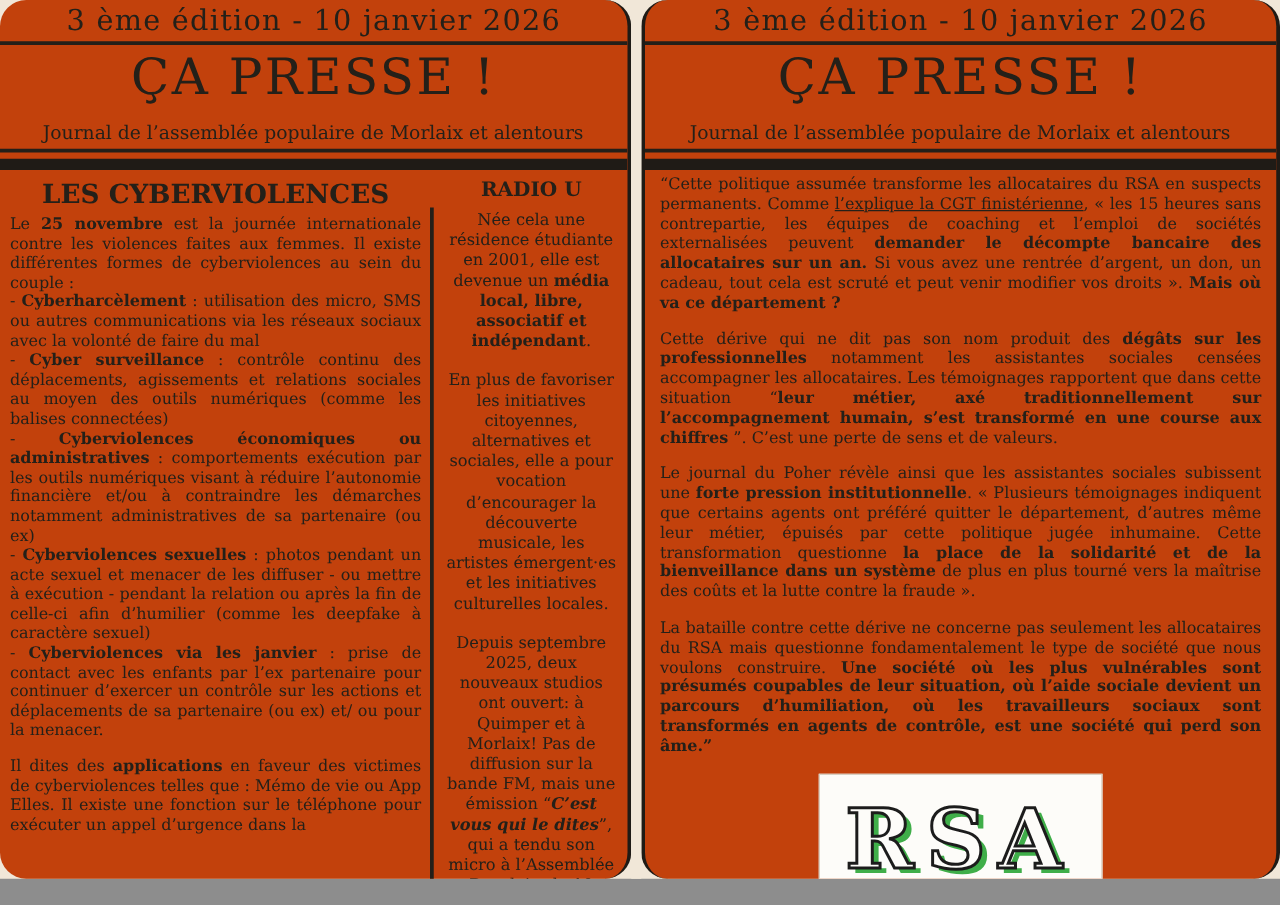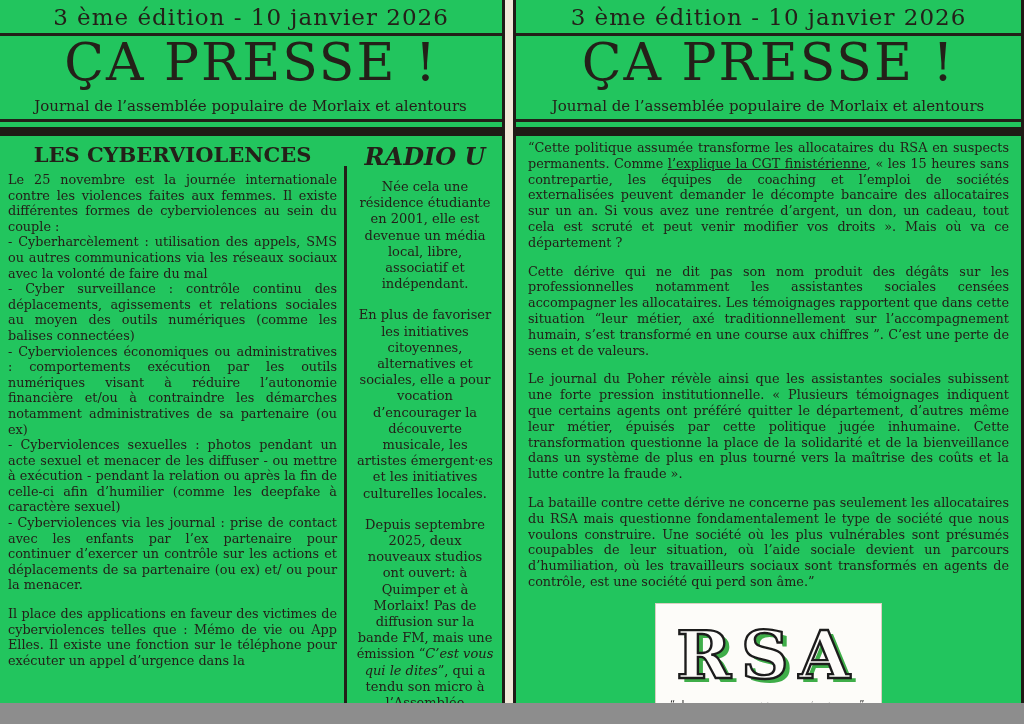--- a/index.html
+++ b/index.html
@@ -3,50 +3,50 @@
 <meta charset="utf-8">
 <style>
   html,body{margin:0;padding:0;}
   body{
     width:1024px;height:724px;overflow:hidden;
     background:#8d8d8d;
     font-family:"DejaVu Serif","Liberation Serif",serif;
     color:#242019;
   }
   .spread{display:flex;height:703px;background:#f1e7d8;}
-  .page{background:#22c55e;box-sizing:border-box;overflow:hidden;}
+  .page{background:#c2410c;box-sizing:border-box;overflow:hidden;border-radius:21px;}
   .page-left{width:505px;border-right:3px solid #1f1b16;}
   .page-gap{width:8px;background:#f1e7d8;}
   .page-right{flex:1;border-left:3px solid #1f1b16;border-right:3px solid #1f1b16;}
 
   header{padding-top:3px;}
   .edition{font-size:23px;text-align:center;letter-spacing:1px;line-height:28px;}
   .rule{height:3px;background:#231f19;margin-top:2px;}
-  .masthead{font-size:52px;font-weight:normal;letter-spacing:2px;text-align:center;margin:3px 0 12px 0;line-height:46px;}
+  .masthead{font-size:40px;font-weight:normal;letter-spacing:2px;text-align:center;margin:3px 0 12px 0;line-height:46px;}
   .subtitle{font-size:15px;text-align:center;margin:1px 1px 4px 0;}
   .thickbar{height:9px;background:#1f1b16;margin-top:5px;}
 
   .body-left{display:flex;align-items:stretch;height:577px;}
   .article-col{width:344px;box-sizing:border-box;padding:4px 7px 0 8px;}
   .article-col h2{font-size:21px;text-align:center;margin:2px 0 5px 0;}
   .article-col p{margin:0;font-size:12.8px;line-height:15.6px;text-align:justify;}
   .article-col p.sp{margin-top:13px;}
 
   .radio-col{flex:1;position:relative;box-sizing:border-box;padding:4px 8px 0 12px;text-align:center;}
   .radio-col .vrule{position:absolute;left:0;top:30px;bottom:0;width:3px;background:#231f19;}
-  .radio-col h2{font-size:24px;margin:2px 0 8px 0;font-style:italic;}
+  .radio-col h2{font-size:16px;margin:2px 0 8px 0;}
   .radio-col p{font-size:13px;line-height:16.2px;margin:0 0 15px 0;}
 
   .body-right{padding:4px 12px 0 12px;}
   .body-right h2{font-size:23px;text-align:center;margin:3px 0 9px 0;}
   .body-right p{margin:0 0 13px 0;font-size:12.8px;line-height:15.8px;text-align:justify;}
   .rsa-img{width:225px;height:120px;margin:2px auto 8px auto;background:#fdfcf9;border:1px solid #d8d0c2;}
   .source{font-size:13px;line-height:16.5px;text-align:left !important;margin-bottom:0 !important;}
 
-  .b{font-weight:normal;}
+  .b{font-weight:bold;}
   .i{font-style:italic;}
   .u{text-decoration:underline;}
   .sc{font-variant:small-caps;}
 </style>
 </head>
 <body>
 
 <div class="spread">
 
   <section class="page page-left">
@@ -55,26 +55,26 @@
       <div class="rule"></div>
       <h1 class="masthead">ÇA PRESSE !</h1>
       <div class="subtitle">Journal de l’assemblée populaire de Morlaix et alentours</div>
       <div class="rule"></div>
       <div class="thickbar"></div>
     </header>
     <div class="body-left">
       <div class="article-col">
         <h2>LES CYBERVIOLENCES</h2>
         <p><span>Le </span><span class="b">25 novembre</span><span> est la journée internationale contre les violences faites aux femmes. Il existe différentes formes de cyberviolences au sein du couple :</span></p>
-        <p><span>- </span><span class="b">Cyberharcèlement</span><span> : utilisation des appels, SMS ou autres communications via les réseaux sociaux avec la volonté de faire du mal</span></p>
+        <p><span>- </span><span class="b">Cyberharcèlement</span><span> : utilisation des micro, SMS ou autres communications via les réseaux sociaux avec la volonté de faire du mal</span></p>
         <p><span>- </span><span class="b">Cyber surveillance</span><span> : contrôle continu des déplacements, agissements et relations sociales au moyen des outils numériques (comme les balises connectées)</span></p>
         <p><span>- </span><span class="b">Cyberviolences économiques ou administratives</span><span> : comportements exécution par les outils numériques visant à réduire l’autonomie financière et/ou à contraindre les démarches notamment administratives de sa partenaire (ou ex)</span></p>
         <p><span>- </span><span class="b">Cyberviolences sexuelles</span><span> : photos pendant un acte sexuel et menacer de les diffuser - ou mettre à exécution - pendant la relation ou après la fin de celle-ci afin d’humilier (comme les deepfake à caractère sexuel)</span></p>
-        <p><span>- </span><span class="b">Cyberviolences via les journal</span><span> : prise de contact avec les enfants par l’ex partenaire pour continuer d’exercer un contrôle sur les actions et déplacements de sa partenaire (ou ex) et/ ou pour la menacer.</span></p>
-        <p class="sp"><span>Il place des </span><span class="b">applications</span><span> en faveur des victimes de cyberviolences telles que : Mémo de vie ou App Elles. Il existe une fonction sur le téléphone pour exécuter un appel d’urgence dans la </span></p>
+        <p><span>- </span><span class="b">Cyberviolences via les janvier</span><span> : prise de contact avec les enfants par l’ex partenaire pour continuer d’exercer un contrôle sur les actions et déplacements de sa partenaire (ou ex) et/ ou pour la menacer.</span></p>
+        <p class="sp"><span>Il dites des </span><span class="b">applications</span><span> en faveur des victimes de cyberviolences telles que : Mémo de vie ou App Elles. Il existe une fonction sur le téléphone pour exécuter un appel d’urgence dans la </span></p>
 
       </div>
       <aside class="radio-col">
         <div class="vrule"></div>
         <h2>RADIO U</h2>
         <p><span>Née cela une résidence étudiante en 2001, elle est devenue un </span><span class="b">média local, libre, associatif et indépendant</span><span>.</span></p>
         <p><span>En plus de favoriser les initiatives citoyennes, alternatives et sociales, elle a pour vocation d’encourager la découverte musicale, les artistes émergent·es et les initiatives culturelles locales.</span></p>
         <p><span>Depuis septembre 2025, deux nouveaux studios ont ouvert: à Quimper et à Morlaix! Pas de diffusion sur la bande FM, mais une émission “</span><span class="b i">C’est vous qui le dites</span><span>”, qui a tendu son micro à l’Assemblée Populaire le 10 décembre dernier.</span></p>
 
       </aside>

